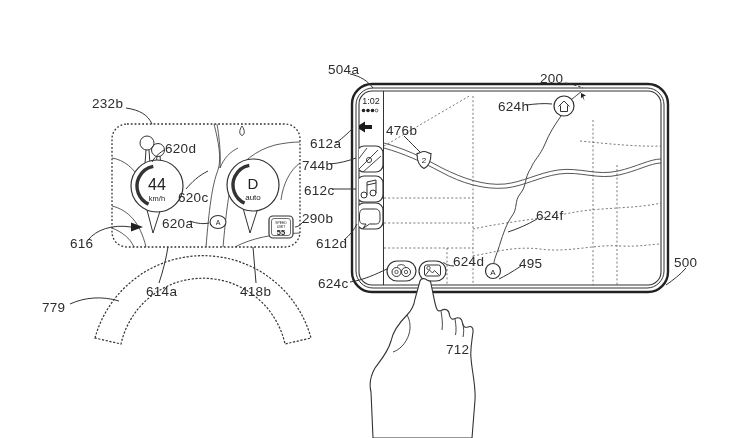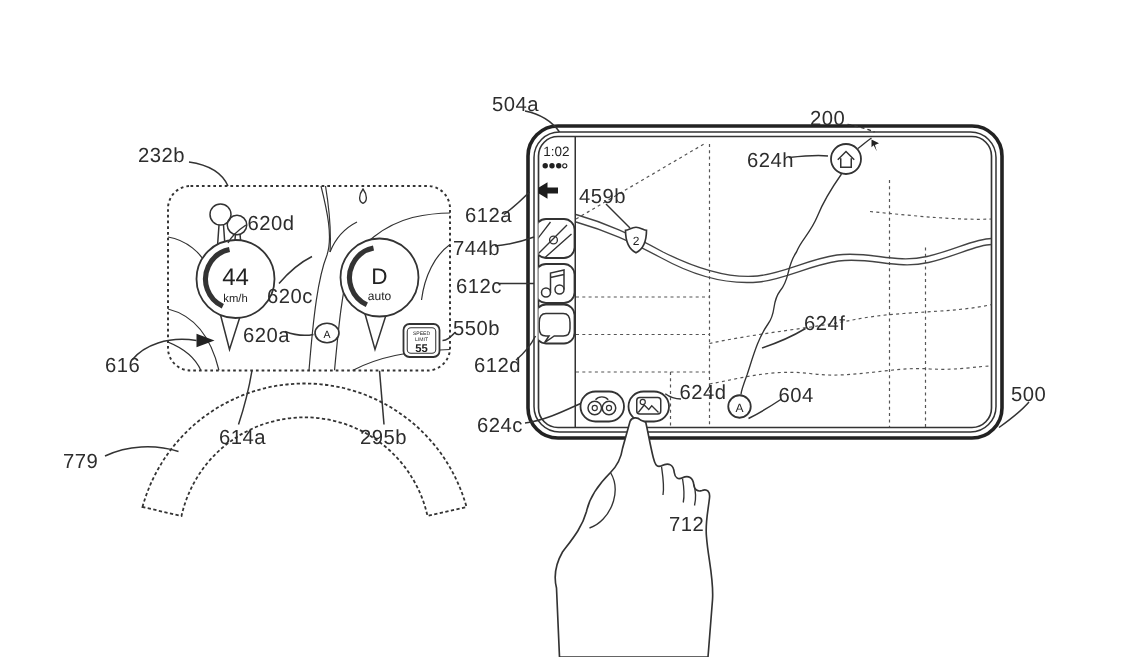--- a/index.html
+++ b/index.html
@@ -205,32 +205,32 @@
     <path class="ink" stroke-width=".9" d="M407 315 C410 320 411 327 409 334 C406 344 399 350 393 352"></path>
   </g>
 </svg>
 
 <div class="ref" style="left:92px;top:96px">232b</div>
 <div class="ref" style="left:165px;top:141px">620d</div>
 <div class="ref" style="left:178px;top:190px">620c</div>
 <div class="ref" style="left:162px;top:216px">620a</div>
 <div class="ref" style="left:70px;top:236px">616</div>
 <div class="ref" style="left:146px;top:284px">614a</div>
-<div class="ref" style="left:240px;top:284px">295b</div>
+<div class="ref" style="left:240px;top:284px">418b</div>
 <div class="ref" style="left:42px;top:300px">779</div>
 
 <div class="ref" style="left:328px;top:62px">504a</div>
 <div class="ref" style="left:540px;top:71px">200</div>
 <div class="ref" style="left:674px;top:255px">500</div>
 <div class="ref" style="left:310px;top:136px">612a</div>
 <div class="ref" style="left:302px;top:158px">744b</div>
 <div class="ref" style="left:304px;top:183px">612c</div>
-<div class="ref" style="left:302px;top:211px">550b</div>
+<div class="ref" style="left:302px;top:211px">290b</div>
 <div class="ref" style="left:316px;top:236px">612d</div>
 <div class="ref" style="left:318px;top:276px">624c</div>
-<div class="ref" style="left:386px;top:123px">459b</div>
+<div class="ref" style="left:386px;top:123px">476b</div>
 <div class="ref" style="left:498px;top:99px">624h</div>
 <div class="ref" style="left:536px;top:208px">624f</div>
 <div class="ref" style="left:453px;top:254px">624d</div>
-<div class="ref" style="left:519px;top:256px">604</div>
+<div class="ref" style="left:519px;top:256px">495</div>
 <div class="ref" style="left:446px;top:342px">712</div>
 
 </div>
 
 </body></html>

